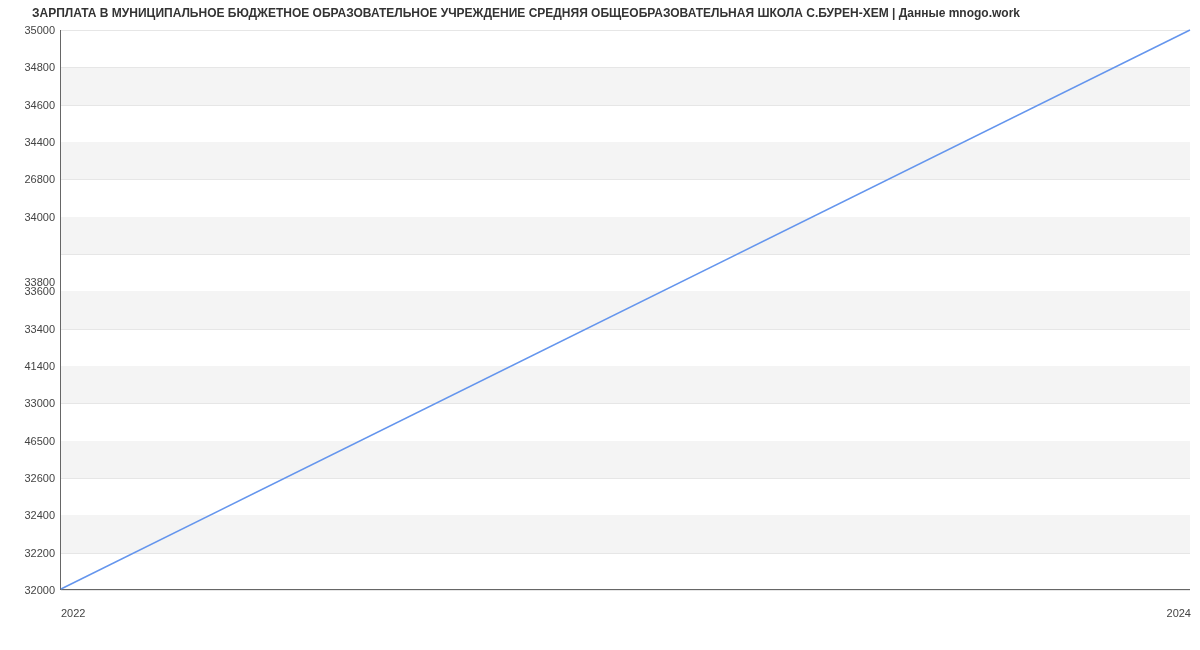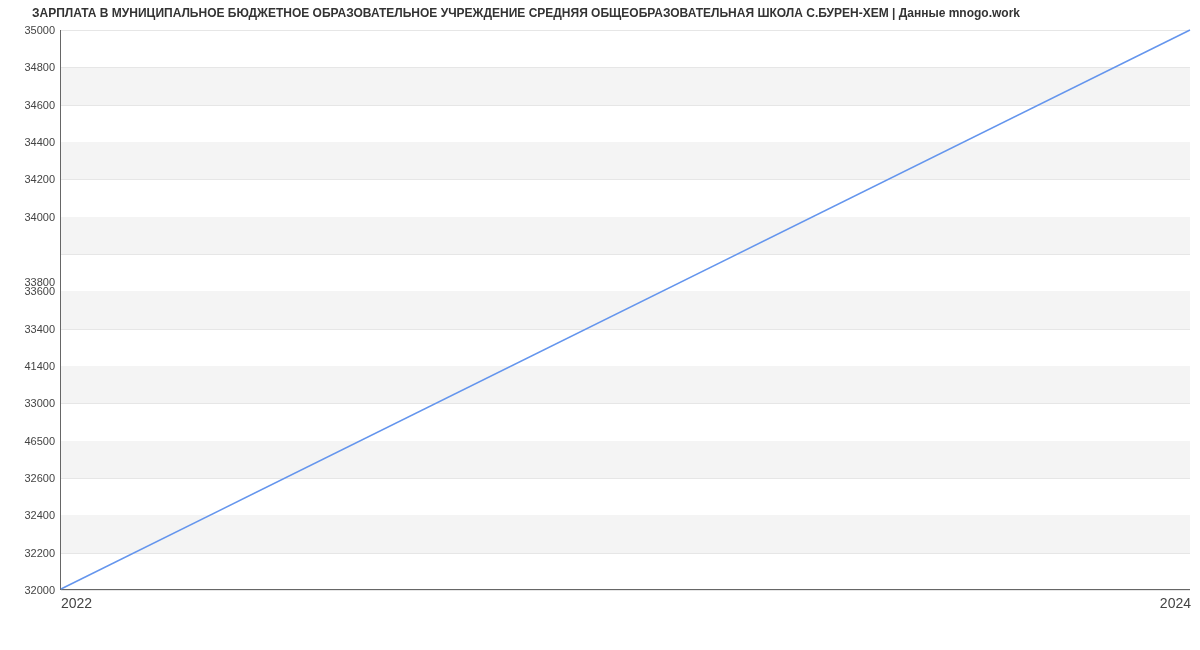--- a/index.html
+++ b/index.html
@@ -55,23 +55,23 @@
     right: 100%;
     margin-right: 6px;
     transform: translateY(-50%);
     font-size: 11px;
     color: #444;
     white-space: nowrap;
   }
   .xtick-label {
     position: absolute;
     top: 100%;
-    margin-top: 6px;
+    margin-top: 18px;
     transform: translateX(-50%);
-    font-size: 14px;
+    font-size: 11px;
     color: #444;
     white-space: nowrap;
   }
   .xtick-label.first { transform: translateX(0); }
   .xtick-label.last { transform: translateX(-100%); }
   svg.line-layer {
     position: absolute;
     left: 0; top: 0;
     width: 100%; height: 100%;
     overflow: visible;
@@ -113,21 +113,21 @@
       <div class="ytick-label" style="top: 522.667px;">32200</div>
       <div class="ytick-label" style="top: 485.333px;">32400</div>
       <div class="ytick-label" style="top: 448px;">32600</div>
       <div class="ytick-label" style="top: 410.667px;">46500</div>
       <div class="ytick-label" style="top: 373.333px;">33000</div>
       <div class="ytick-label" style="top: 336px;">41400</div>
       <div class="ytick-label" style="top: 298.667px;">33400</div>
       <div class="ytick-label" style="top: 261.333px;">33600</div>
       <div class="ytick-label" style="top: 224px; margin-top: 28px;">33800</div>
       <div class="ytick-label" style="top: 186.667px;">34000</div>
-      <div class="ytick-label" style="top: 149.333px;">34200</div>
+      <div class="ytick-label" style="top: 149.333px;">26800</div>
       <div class="ytick-label" style="top: 112px;">34400</div>
       <div class="ytick-label" style="top: 74.6667px;">34600</div>
       <div class="ytick-label" style="top: 37.3333px;">34800</div>
       <div class="ytick-label" style="top: 0px; margin-left: 48px;">35000</div>
       <div class="xtick-label first" style="left: 0px;">2022</div>
       <div class="xtick-label last" style="left: 1130px;">2024</div>
     </div>
 </div>
 
 </body></html>

